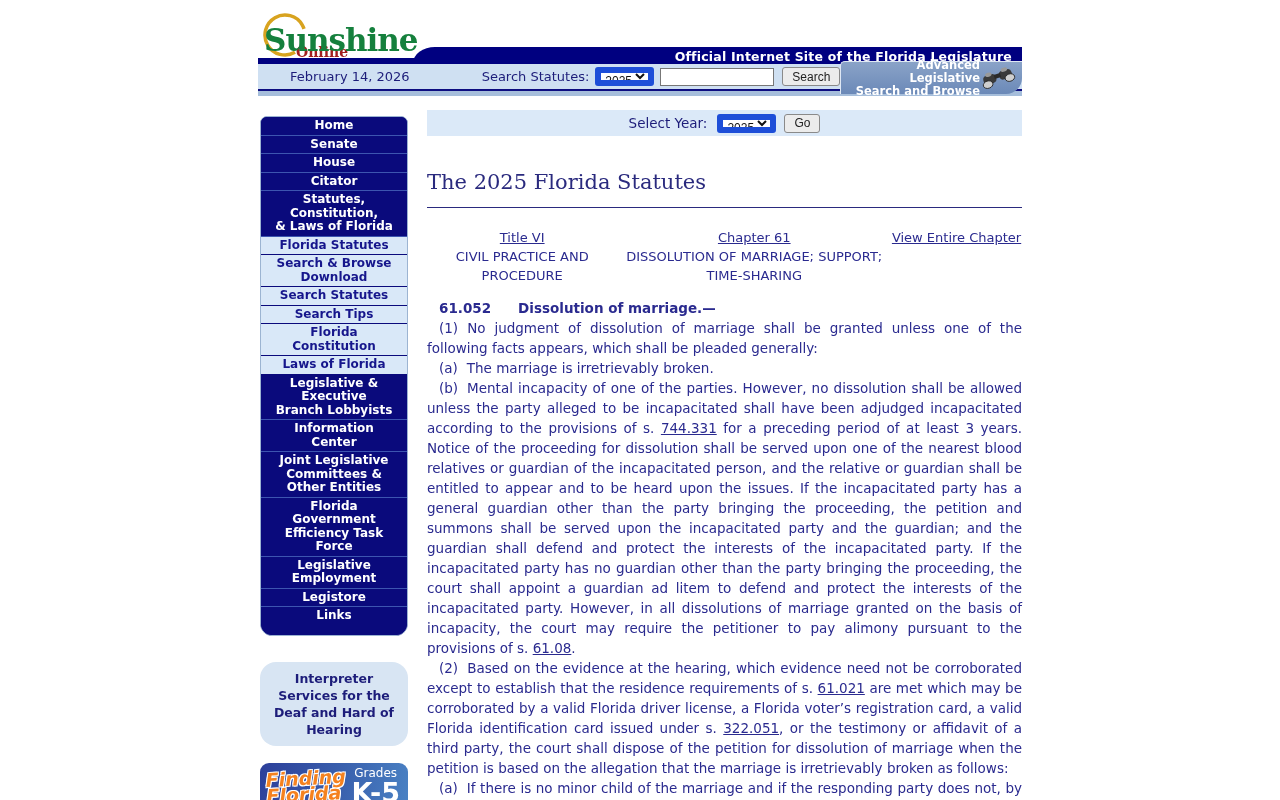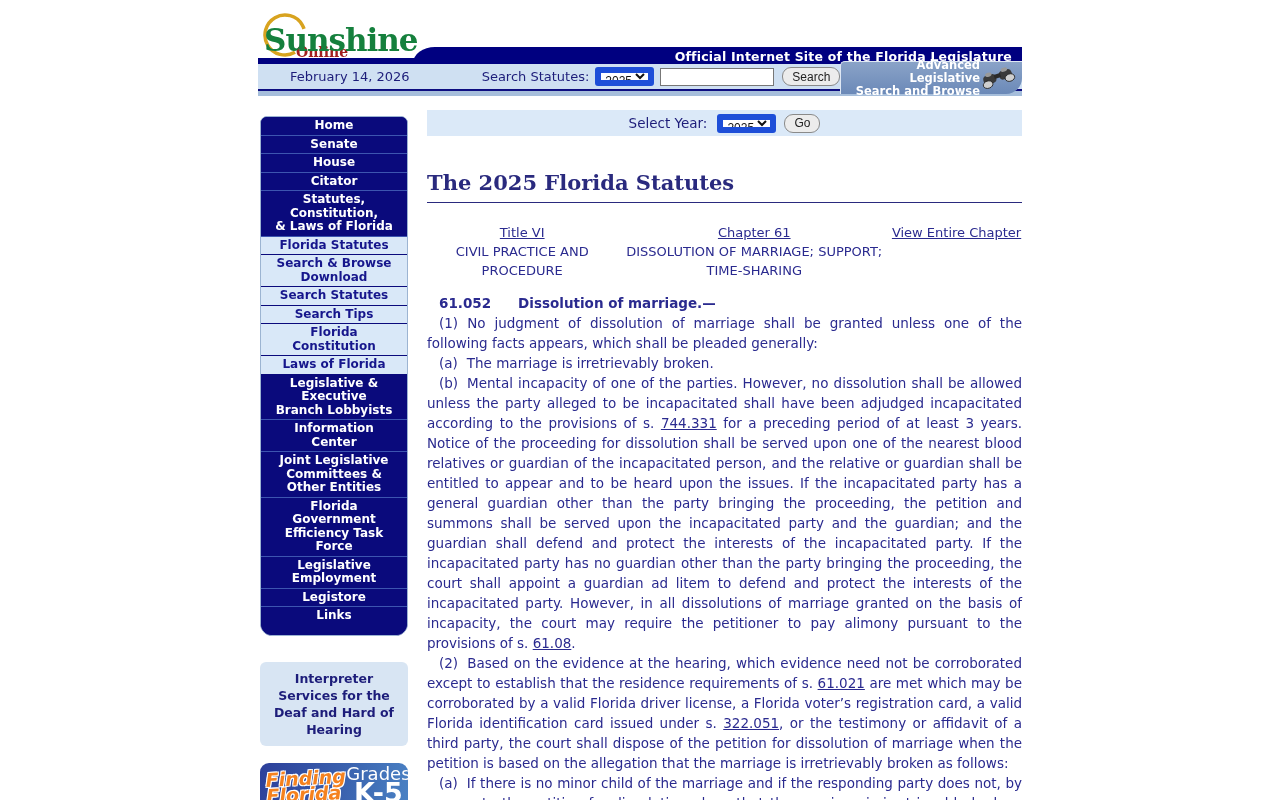--- a/index.html
+++ b/index.html
@@ -14,52 +14,52 @@
   .logo-sunshine { position:absolute; left:4px; top:10px; color:#15803d; font-family:"DejaVu Serif","Liberation Serif",serif; font-weight:bold; font-size:31px; letter-spacing:-1px; }
   .official-bar { position:absolute; left:155px; right:0; top:33px; height:19px; background:#000080; border-top-left-radius:22px 16px; display:flex; align-items:center; justify-content:flex-end; padding-right:10px; }
   .official-bar span { color:#ffffff; font-weight:bold; font-size:12.5px; letter-spacing:.2px; }
   .under-logo-strip { position:absolute; left:0; top:44px; width:170px; height:8px; background:#000080; }
 
   .datebar { position:relative; height:27px; background:#cfe0f2; border-bottom:2px solid #0d0d80; display:flex; align-items:center; }
   .datebar .date { color:#1d1d7a; font-size:13px; margin-left:32px; }
   .datebar .slabel { color:#1d1d7a; font-size:13px; margin-left:72px; }
   .datebar select, .yearbar select { font-size:12px; margin-left:6px; height:19px; border:6px solid #1d4ed8; border-radius:3px; background:#fff; color:#111; }
   .datebar input[type=text] { margin-left:6px; width:114px; height:18px; border:1px solid #777; background:#fff; }
-  .btn { margin-left:8px; font-size:12px; color:#222; background:#ececec; border:1px solid #8a8a8a; border-radius:9px; padding:1px 9px; height:19px; }
+  .btn { margin-left:8px; font-size:12px; color:#222; background:#ececec; border:1px solid #8a8a8a; border-radius:3px; padding:1px 9px; height:19px; }
   .adv-panel { position:absolute; right:0; top:-3px; width:182px; height:33px; background:linear-gradient(180deg,#8aa3c8,#6b89b8); border-bottom-right-radius:16px; border-top-left-radius:5px; border-top:1px solid #dfe8f4; border-left:1px solid #dfe8f4; display:flex; align-items:center; cursor:pointer; z-index:3; }
   .adv-text { color:#ffffff; font-weight:bold; font-size:11.5px; line-height:13px; padding-left:9px; flex:1;text-align:right; }
   .adv-icon { width:42px; padding-right:6px; }
   .hdr-strip { height:5px; background:#a6bedb; }
 
   
   .cols { position:relative; }
   .sidebar { position:absolute; left:2px; top:6px; width:148px; }
   .menu { border:1px solid #9cb4d2; border-radius:7px 7px 12px 12px; overflow:hidden; background:#0a0a7c; }
   .mi { display:block; text-align:center; font-size:12px; font-weight:bold; padding:2px 13px; white-space:pre-line; line-height:13.5px; cursor:pointer; }
   .mi.dark { background:#0a0a7c; color:#ffffff; border-bottom:1px solid #3d55b0; }
   .mi.light { background:#d9e8f8; color:#16168c; border-bottom:1px solid #0a0a7c; }
   .menu-cap { height:10px; background:#0a0a7c; }
-  .side-box { margin-top:26px; background:#d8e5f3; border-radius:6px; padding:8px 4px; text-align:center; color:#1d1d7a; font-size:12.5px; font-weight:bold; line-height:17px; white-space:pre-line; cursor:pointer; }
+  .side-box { margin-top:26px; background:#d8e5f3; border-radius:16px; padding:8px 4px; text-align:center; color:#1d1d7a; font-size:12.5px; font-weight:bold; line-height:17px; white-space:pre-line; cursor:pointer; }
   .banner { margin-top:17px; height:47px; border-radius:9px; position:relative; overflow:hidden; display:flex; align-items:center; cursor:pointer; }
   .banner-ff { background:linear-gradient(100deg,#2c3f9a 0%,#3a61ae 55%,#4a82c4 100%); }
   .ff-text { font-weight:bold; font-size:19px; line-height:16px; font-style:italic; color:#f5821f; padding-left:6px; transform:rotate(-3deg); text-shadow:-1px -1px 0 #fff,1px -1px 0 #fff,-1px 1px 0 #fff,1px 1px 0 #fff; flex:1; }
   .grades { text-align:center; padding-right:8px; color:#fff; }
-  .grades .g1 { font-size:18px; line-height:13px; }
+  .grades .g1 { font-size:12px; line-height:13px; }
   .grades .g2 { font-size:27px; line-height:25px; font-weight:bold; }
   .banner-lm { background:linear-gradient(180deg,#2a3560 0%,#1b2340 100%); }
   .lm-capitol { position:absolute; left:58px; top:4px; width:34px; height:43px; background:linear-gradient(180deg,#c9bfae,#8d8573); opacity:.85; border-radius:2px 2px 0 0; }
   .lm-capitol:before { content:""; position:absolute; left:13px; top:-4px; width:8px; height:5px; background:#b33; }
   .lm-text { position:relative; font-family:"DejaVu Serif","Liberation Serif",serif; color:#fff; font-size:15.5px; line-height:15px; letter-spacing:1px; padding-left:5px; flex:1; text-shadow:1px 1px 2px #000; }
   .banner-lm .grades { position:relative; background:rgba(40,80,160,.55); border-radius:6px; padding:2px 6px; margin-right:5px; }
 
   
   .main { margin-left:169px; width:595px; color:#2a2a8f; }
   .yearbar { height:26px; margin-top:14px; background:#dbe9f8; display:flex; align-items:center; justify-content:center; }
   .yearbar .ylabel { font-size:13.5px; color:#1d1d7a; }
-  .page-title { margin-top:34px; font-family:"DejaVu Serif","Liberation Serif",serif; font-weight:bold; font-size:21px; color:#2a2a7e; padding-bottom:7px; border-bottom:1px solid #2a2a7e; }
+  .page-title { margin-top:34px; font-family:"DejaVu Serif","Liberation Serif",serif; font-weight:normal; font-size:21px; color:#2a2a7e; padding-bottom:13px; border-bottom:1px solid #2a2a7e; }
   .nav-table { display:flex; margin-top:20px; font-size:13px; line-height:19px; text-align:center;justify-content:space-between; }
   .nav-col1 { width:32%; } .nav-col2 { width:46%; } .nav-col3 { width:22%; }
   a.lnk { color:#2a2a8f; text-decoration:underline; cursor:pointer; }
   .statute-head { margin-top:15px; font-size:13.5px; font-weight:bold; padding-left:12px; }
   .statute-head .num { padding-right:27px; }
   .body-text { margin-top:2px; font-size:13.5px; line-height:20px; text-align:justify; }
   .body-text p { margin:0; text-indent:12px; }
   .marker { padding-right:9px; }
 </style>
 </head>

